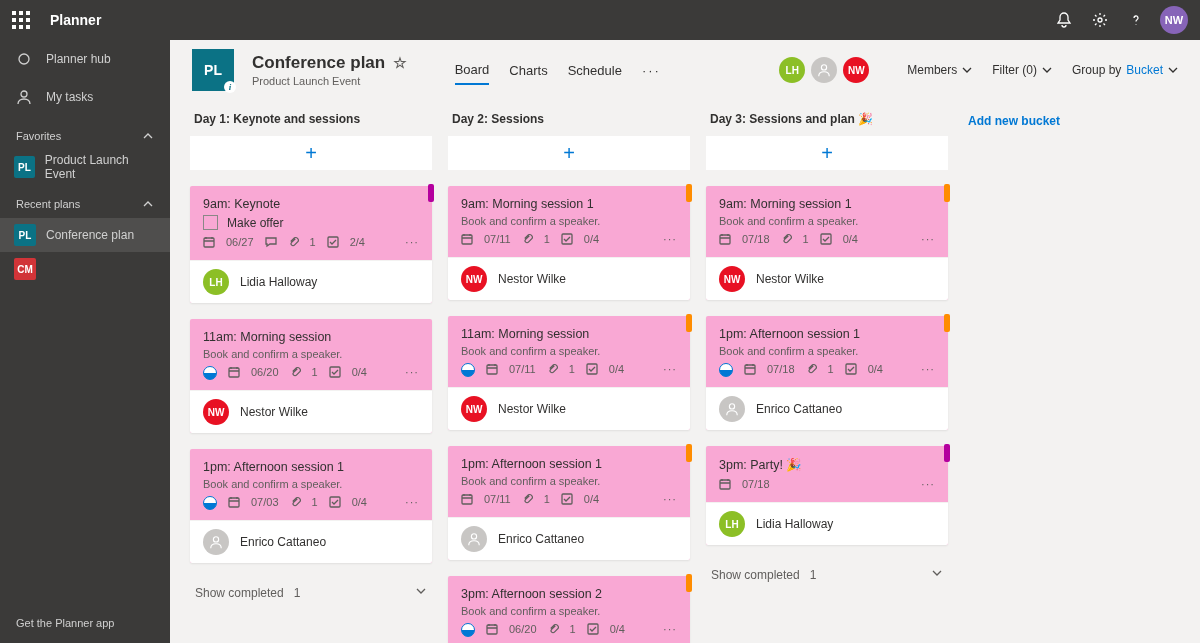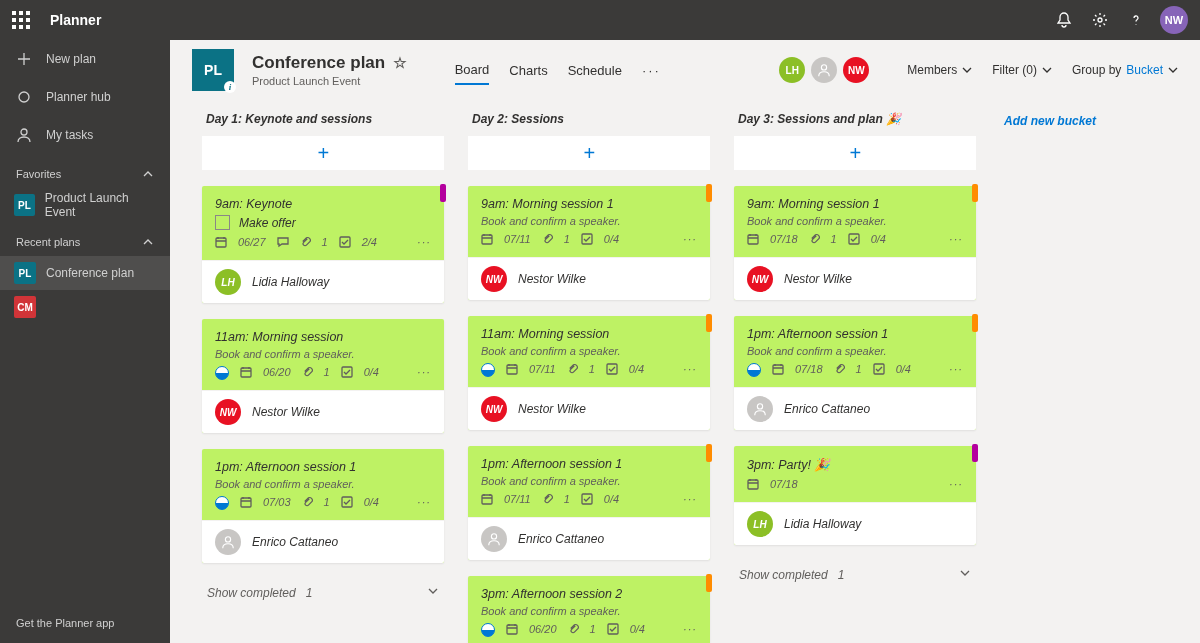--- a/index.html
+++ b/index.html
@@ -32,28 +32,28 @@
 .tabs { display:flex; gap:20px; margin-left:30px; font-size:13px; align-items:center; }
 .tab { padding:6px 0; cursor:pointer; color:#323130; }
 .tab.active { font-weight:400; border-bottom:2px solid #0078d4; }
 .spacer { flex:1; }
 .hdr-people { display:flex; gap:6px; align-items:center; }
 .plavatar { width:26px; height:26px; border-radius:50%; display:flex; align-items:center; justify-content:center; font-size:10px; font-weight:600; color:#fff; }
 .hdr-act { display:flex; gap:20px; font-size:12px; color:#323130; align-items:center; }
 .hdr-act > div { display:flex; align-items:center; gap:5px; cursor:pointer; }
 .hdr-act .lbl-accent { color:#0078d4; }
 
-.board { flex:1; display:flex; padding:4px 0 0 24px; overflow:hidden; gap:8px;font-style:italic; }
+.board { flex:1; display:flex; padding:4px 0 0 12px; overflow:hidden; gap:0; }
 .bucket { width:258px; flex-shrink:0; padding:0 8px; }
 .bucket h3 { font-size:12px; font-weight:600; padding:8px 4px 10px; display:flex; align-items:center; gap:5px; }
 .addcard { background:#fff; height:34px; display:flex; align-items:center; justify-content:center; cursor:pointer; margin-bottom:10px; }
 .addcard span { color:#0078d4; font-size:20px; font-weight:300; }
 .newbucket { font-size:12px; color:#0078d4; font-weight:600; padding:10px 12px; cursor:pointer; }
 
-.task { background:#bef264; border-radius:2px; margin-bottom:12px; padding:11px 13px 11px; position:relative; box-shadow:0 1px 2px rgba(0,0,0,.08); cursor:pointer;margin-top:16px; }
+.task { background:#f9a8d4; border-radius:2px; margin-bottom:12px; padding:11px 13px 11px; position:relative; box-shadow:0 1px 2px rgba(0,0,0,.08); cursor:pointer;margin-top:16px; }
 .task .tag { position:absolute; top:-2px; right:-2px; width:6px; height:18px; border-radius:2px; }
 .task .ttl { font-size:12.5px; font-weight:400; margin-bottom:4px; }
 .task .desc { font-size:11px; color:#605e5c; margin-bottom:6px; }
 .meta { display:flex; gap:11px; font-size:11px; color:#605e5c; margin-top:6px; }
 .meta .more { margin-left:auto; letter-spacing:1px; cursor:pointer; }
 .check { width:15px; height:15px; border:1px solid #8a8886; margin-right:9px; display:inline-block; vertical-align:middle; }
 .cli { font-size:12px; display:flex; align-items:center; margin-bottom:4px; }
 .prog { width:14px; height:14px; border-radius:50%; background:linear-gradient(to top,#0078d4 50%,#fff 50%); border:1px solid #0078d4; }
 .assignee { display:flex; align-items:center; gap:11px; padding:8px 13px; background:#fff; border-top:1px solid #f3f2f1; margin:-11px -13px -11px -13px; margin-top:10px; border-radius:0 0 2px 2px; }
 .pava { width:26px; height:26px; border-radius:50%; display:flex; align-items:center; justify-content:center; font-size:10px; font-weight:600; color:#fff; }
@@ -95,26 +95,20 @@
       </svg>
     </div>
   <div class="avatar-big">NW</div>
 </div>
 
 <div class="shell">
   <div class="sidebar">
     <div id="nav">
         <div class="navitem">
           <svg width="16" height="16" viewBox="0 0 16 16">
-            <path d="M8 2v12M2 8h12"></path>
-          </svg>
-          <span>New plan</span>
-        </div>
-        <div class="navitem">
-          <svg width="16" height="16" viewBox="0 0 16 16">
             <circle cx="8" cy="8" r="5"></circle>
           </svg>
           <span>Planner hub</span>
         </div>
         <div class="navitem">
           <svg width="16" height="16" viewBox="0 0 16 16">
             <circle cx="8" cy="5" r="3"></circle>
             <path d="M2 15c0-3 2.5-5 6-5s6 2 6 5"></path>
           </svg>
           <span>My tasks</span>

